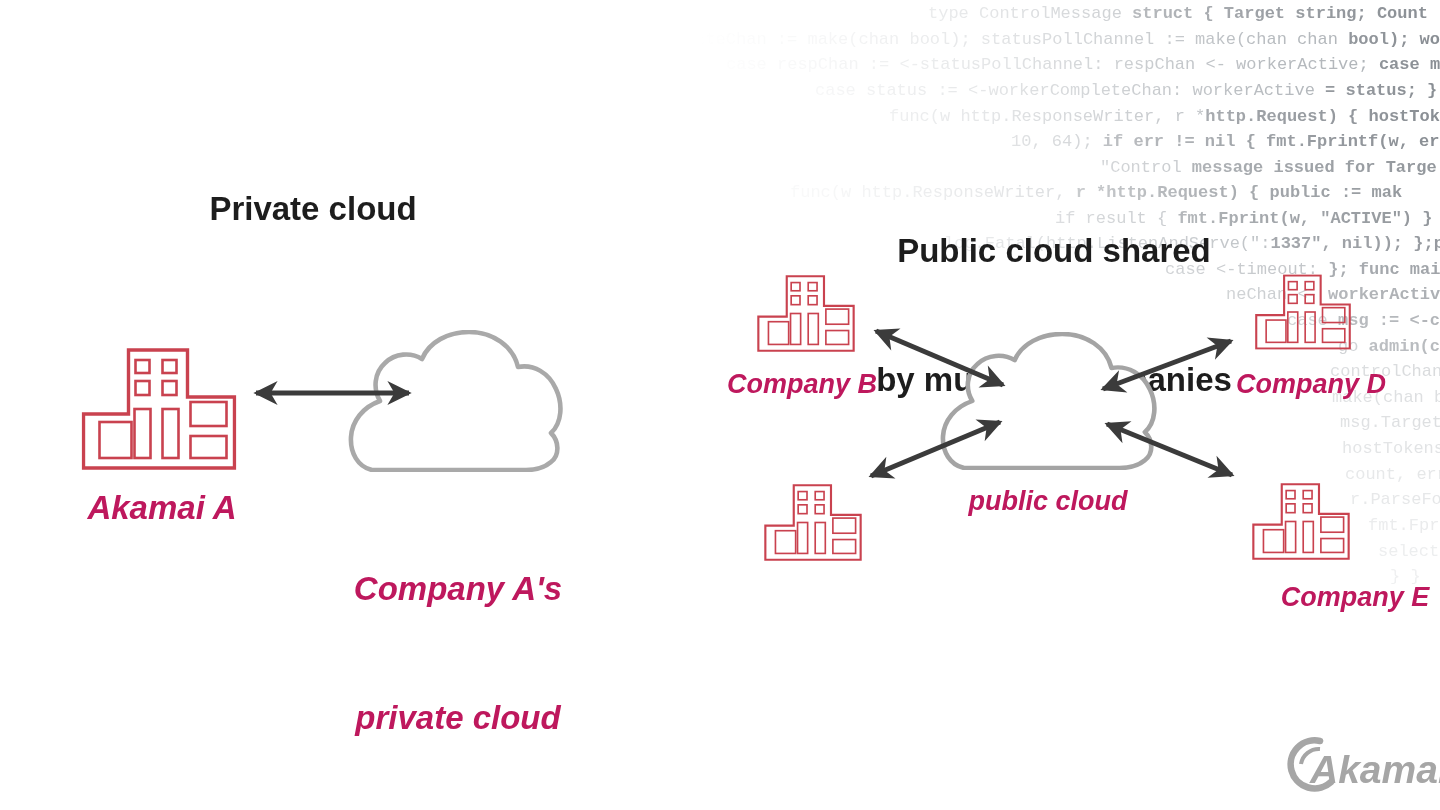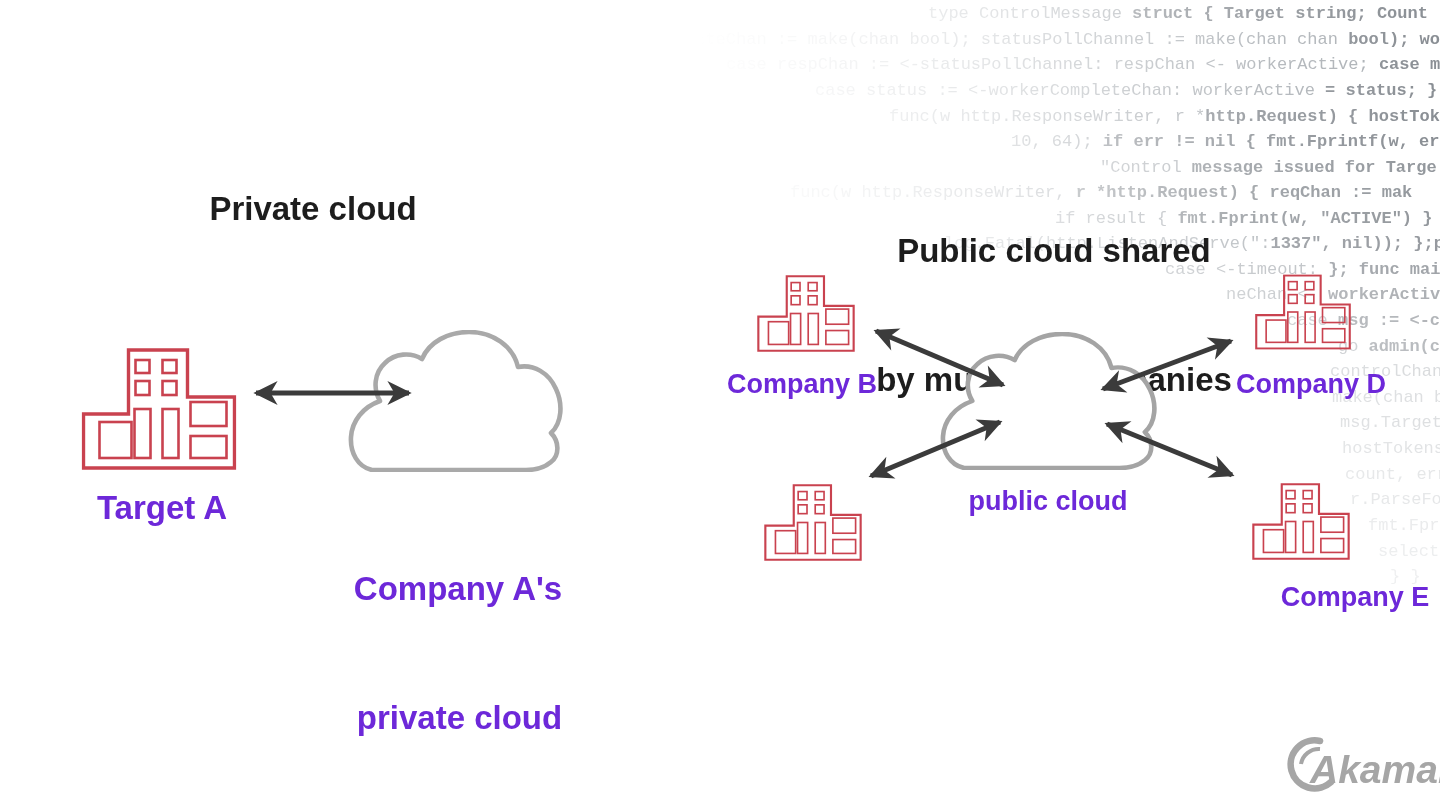--- a/index.html
+++ b/index.html
@@ -16,22 +16,22 @@
   .code-line{
     position:absolute;white-space:pre;
     font-family:"Liberation Mono","DejaVu Sans Mono",monospace;
     font-size:17px;line-height:22px;
   }
   .code-line .cn{color:#a6abb0;}
   .code-line .cb{color:#83888e;font-weight:bold;}
   
   .ttl{position:absolute;transform:translateX(-50%);color:#1d1d1d;font-weight:600;
        font-size:33px;line-height:43px;text-align:center;white-space:pre;}
-  .lbl{position:absolute;transform:translateX(-50%);color:#6d28d9;font-weight:600;
-       text-align:right;white-space:pre;}
+  .lbl{position:absolute;transform:translateX(-50%);color:#be185d;font-weight:600;
+       text-align:center;white-space:pre;font-style:italic;}
   .lbl-lg{font-size:33px;line-height:43px;}
   .lbl-sm{font-size:27px;line-height:34px;}
   
   .abs{position:absolute;}
   .building{color:#c9424f;}
   svg{display:block;overflow:visible;}
   .arrows{position:absolute;left:0;top:0;pointer-events:none;}
 </style>
 </head>
 <body>
@@ -61,21 +61,21 @@
   </svg>
 
   <div class="code-bg" id="codebg">
       <div class="code-line" style="left: 928px; top: 3px; opacity: 1;"><span class="cn">type ControlMessage </span><span class="cb">struct { Target string; Count</span></div>
       <div class="code-line" style="left: 583px; top: 29px; opacity: 1;"><span class="cn">workerCompleteChan := make(chan bool); statusPollChannel := make(chan chan </span><span class="cb">bool); wo</span></div>
       <div class="code-line" style="left: 726px; top: 54px; opacity: 1;"><span class="cn">case respChan := &lt;-statusPollChannel: respChan &lt;- workerActive; </span><span class="cb">case ms</span></div>
       <div class="code-line" style="left: 815px; top: 80px; opacity: 1;"><span class="cn">case status := &lt;-workerCompleteChan: workerActive </span><span class="cb">= status; } } } fu</span></div>
       <div class="code-line" style="left: 889px; top: 106px; opacity: 1;"><span class="cn">func(w http.ResponseWriter, r *</span><span class="cb">http.Request) { hostTok</span></div>
       <div class="code-line" style="left: 1011px; top: 131px; opacity: 1;"><span class="cn">10, 64); </span><span class="cb">if err != nil { fmt.Fprintf(w, er</span></div>
       <div class="code-line" style="left: 1100px; top: 157px; opacity: 0.92;"><span class="cn">"Control </span><span class="cb">message issued for Targe</span></div>
-      <div class="code-line" style="left: 790px; top: 182px; opacity: 0.92;"><span class="cn">func(w http.ResponseWriter, </span><span class="cb">r *http.Request) { reqChan := mak</span></div>
+      <div class="code-line" style="left: 790px; top: 182px; opacity: 0.92;"><span class="cn">func(w http.ResponseWriter, </span><span class="cb">r *http.Request) { public := mak</span></div>
       <div class="code-line" style="left: 1055px; top: 208px; opacity: 0.92;"><span class="cn">if result { </span><span class="cb">fmt.Fprint(w, "ACTIVE") }</span></div>
       <div class="code-line" style="left: 944px; top: 233px; opacity: 0.9;"><span class="cn">log.Fatal(http.ListenAndServe(":</span><span class="cb">1337", nil)); };pac</span></div>
       <div class="code-line" style="left: 1165px; top: 259px; opacity: 0.8;"><span class="cn">case &lt;-timeout: </span><span class="cb">}; func mai</span></div>
       <div class="code-line" style="left: 1226px; top: 284px; opacity: 0.7;"><span class="cn">neChan &lt;- </span><span class="cb">workerActive</span></div>
       <div class="code-line" style="left: 1287px; top: 310px; opacity: 0.65;"><span class="cn">case </span><span class="cb">msg := &lt;-c</span></div>
       <div class="code-line" style="left: 1338px; top: 336px; opacity: 0.6;"><span class="cn">go </span><span class="cb">admin(c</span></div>
       <div class="code-line" style="left: 1330px; top: 361px; opacity: 0.45;"><span class="cn">controlChan</span></div>
       <div class="code-line" style="left: 1332px; top: 387px; opacity: 0.4;"><span class="cn">make(chan b</span></div>
       <div class="code-line" style="left: 1340px; top: 412px; opacity: 0.4;"><span class="cn">msg.Target</span></div>
       <div class="code-line" style="left: 1342px; top: 438px; opacity: 0.35;"><span class="cn">hostTokens</span></div>
@@ -86,21 +86,21 @@
       <div class="code-line" style="left: 1390px; top: 566px; opacity: 0.2;"><span class="cn">} }</span></div>
     </div>
 
   <div class="ttl" style="left:313px;top:187px">Private cloud</div>
 
   <div class="abs building" style="left:81px;top:348px">
     <svg width="156" height="122" viewBox="0 0 155 122">
         <use href="#bld"></use>
       </svg>
   </div>
-  <div class="lbl lbl-lg" style="left:162px;top:486px">Target A</div>
+  <div class="lbl lbl-lg" style="left:162px;top:486px">Akamai A</div>
 
   <div class="abs" style="left:348px;top:330px;color:#a9a9a9">
     <svg width="220" height="142" viewBox="0 0 220 142" preserveAspectRatio="none">
         <use href="#cloudshape"></use>
       </svg>
   </div>
   <div class="lbl lbl-lg" style="left:458px;top:481px">
     <div>Company A's</div>
     <div>private cloud</div>
   </div>

